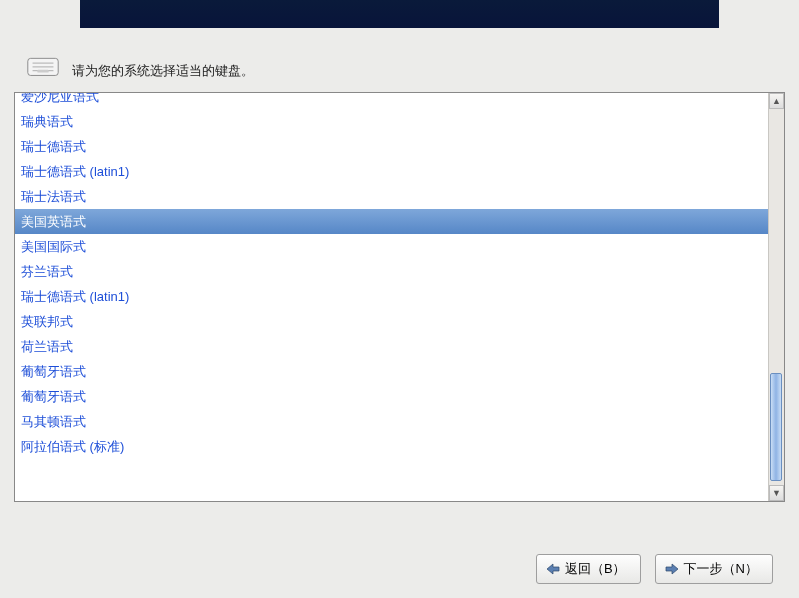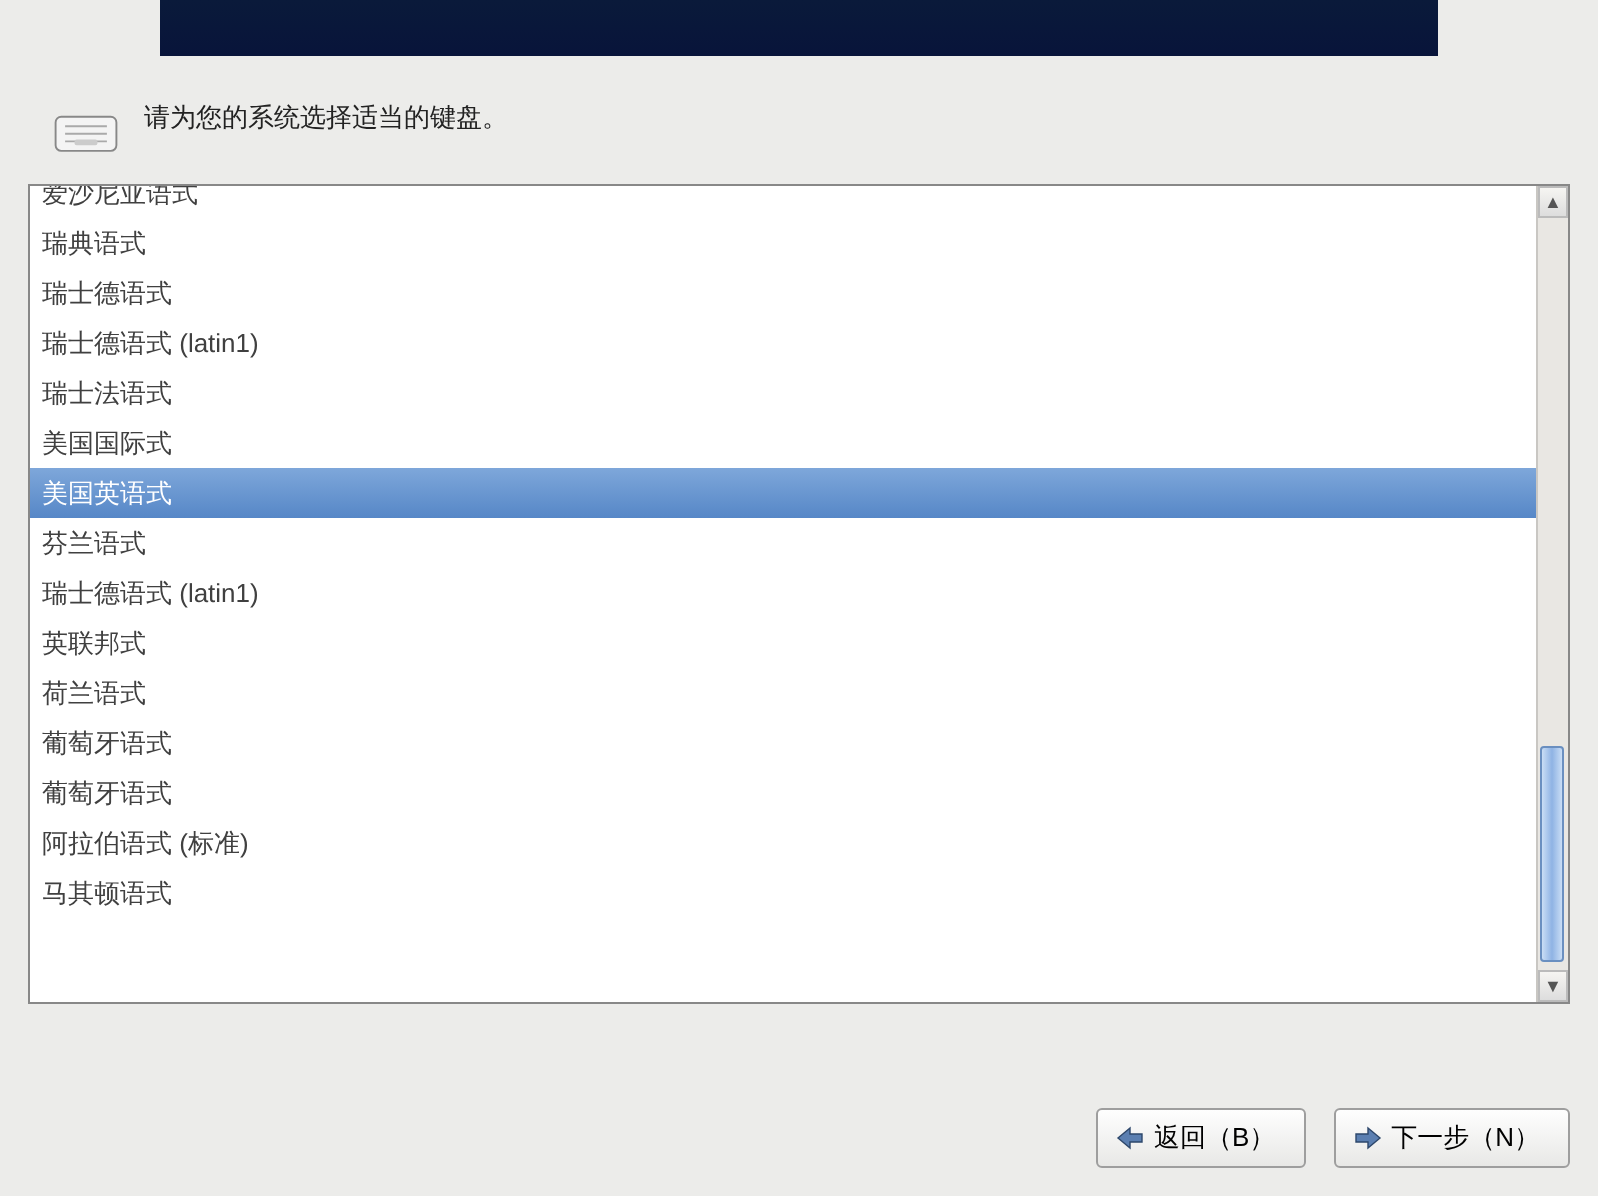--- a/index.html
+++ b/index.html
@@ -13,21 +13,21 @@
       overflow: hidden;
     }
     .header-bar {
       margin: 0 80px 0 80px;
       height: 28px;
       background: linear-gradient(180deg,#0a1a3a 0%,#08143a 100%);
       border-radius: 0;
     }
     .prompt {
       display: flex;
-      align-items: flex-start;
+      align-items: flex-end;
       margin: 22px 40px 12px 24px;
     }
     .keyboard-icon {
       width: 38px; height: 30px; margin-right: 10px; flex-shrink:0;
     }
     .list-container {
       position: relative;
       margin: 10px 14px 0 14px;
       border: 1px solid #888;
       background: #fff;
@@ -36,21 +36,21 @@
       flex-direction: row;
     }
     .list-inner {
       flex: 1 1 auto;
       overflow: hidden;
     }
     .list-item {
       padding: 4px 6px;
       line-height: 17px;
       font-size: 13px;
-      color: #404040;
+      color: #1d4ed8;
       white-space: nowrap;
       cursor: pointer;
     }
     .list-item.partial-top {
       margin-top: -9px;
     }
     .list-item.selected {
       background: linear-gradient(180deg,#7ea7da 0%,#5687c7 100%);
       color: #fff;
     }
@@ -76,21 +76,21 @@
       width: 12px;
       height: 108px;
       top: 280px;
       background: linear-gradient(90deg,#c9ddf5,#8fb3e4,#c9ddf5);
       border: 1px solid #6a8fc0;
       border-radius: 2px;
     }
     .buttons {
       position: absolute;
       bottom: 14px;
-      right: 14px;
+      right: 26px;
       display:flex;
       gap: 14px;
     }
     .btn {
       height: 30px;
       padding: 0 14px 0 8px;
       background: linear-gradient(180deg,#fefefe,#e8e8e6);
       border: 1px solid #9e9e9e;
       border-radius: 3px;
       display:flex;align-items:center;gap:4px;
@@ -116,30 +116,30 @@
   <span>请为您的系统选择适当的键盘。</span>
 </div>
 
 <div class="list-container">
   <div class="list-inner" id="list-inner">
       <div class="list-item partial-top">爱沙尼亚语式</div>
       <div class="list-item">瑞典语式</div>
       <div class="list-item">瑞士德语式</div>
       <div class="list-item">瑞士德语式 (latin1)</div>
       <div class="list-item">瑞士法语式</div>
+      <div class="list-item selected">美国英语式</div>
       <div class="list-item">美国国际式</div>
-      <div class="list-item selected">美国英语式</div>
       <div class="list-item">芬兰语式</div>
       <div class="list-item">瑞士德语式 (latin1)</div>
       <div class="list-item">英联邦式</div>
       <div class="list-item">荷兰语式</div>
       <div class="list-item">葡萄牙语式</div>
       <div class="list-item">葡萄牙语式</div>
+      <div class="list-item">马其顿语式</div>
       <div class="list-item">阿拉伯语式 (标准)</div>
-      <div class="list-item">马其顿语式</div>
     </div>
   <div class="scrollbar">
     <div class="scroll-arrow up">▲</div>
     <div class="scroll-thumb"></div>
     <div class="scroll-arrow down">▼</div>
   </div>
 </div>
 
 <div class="buttons">
   <button class="btn">

